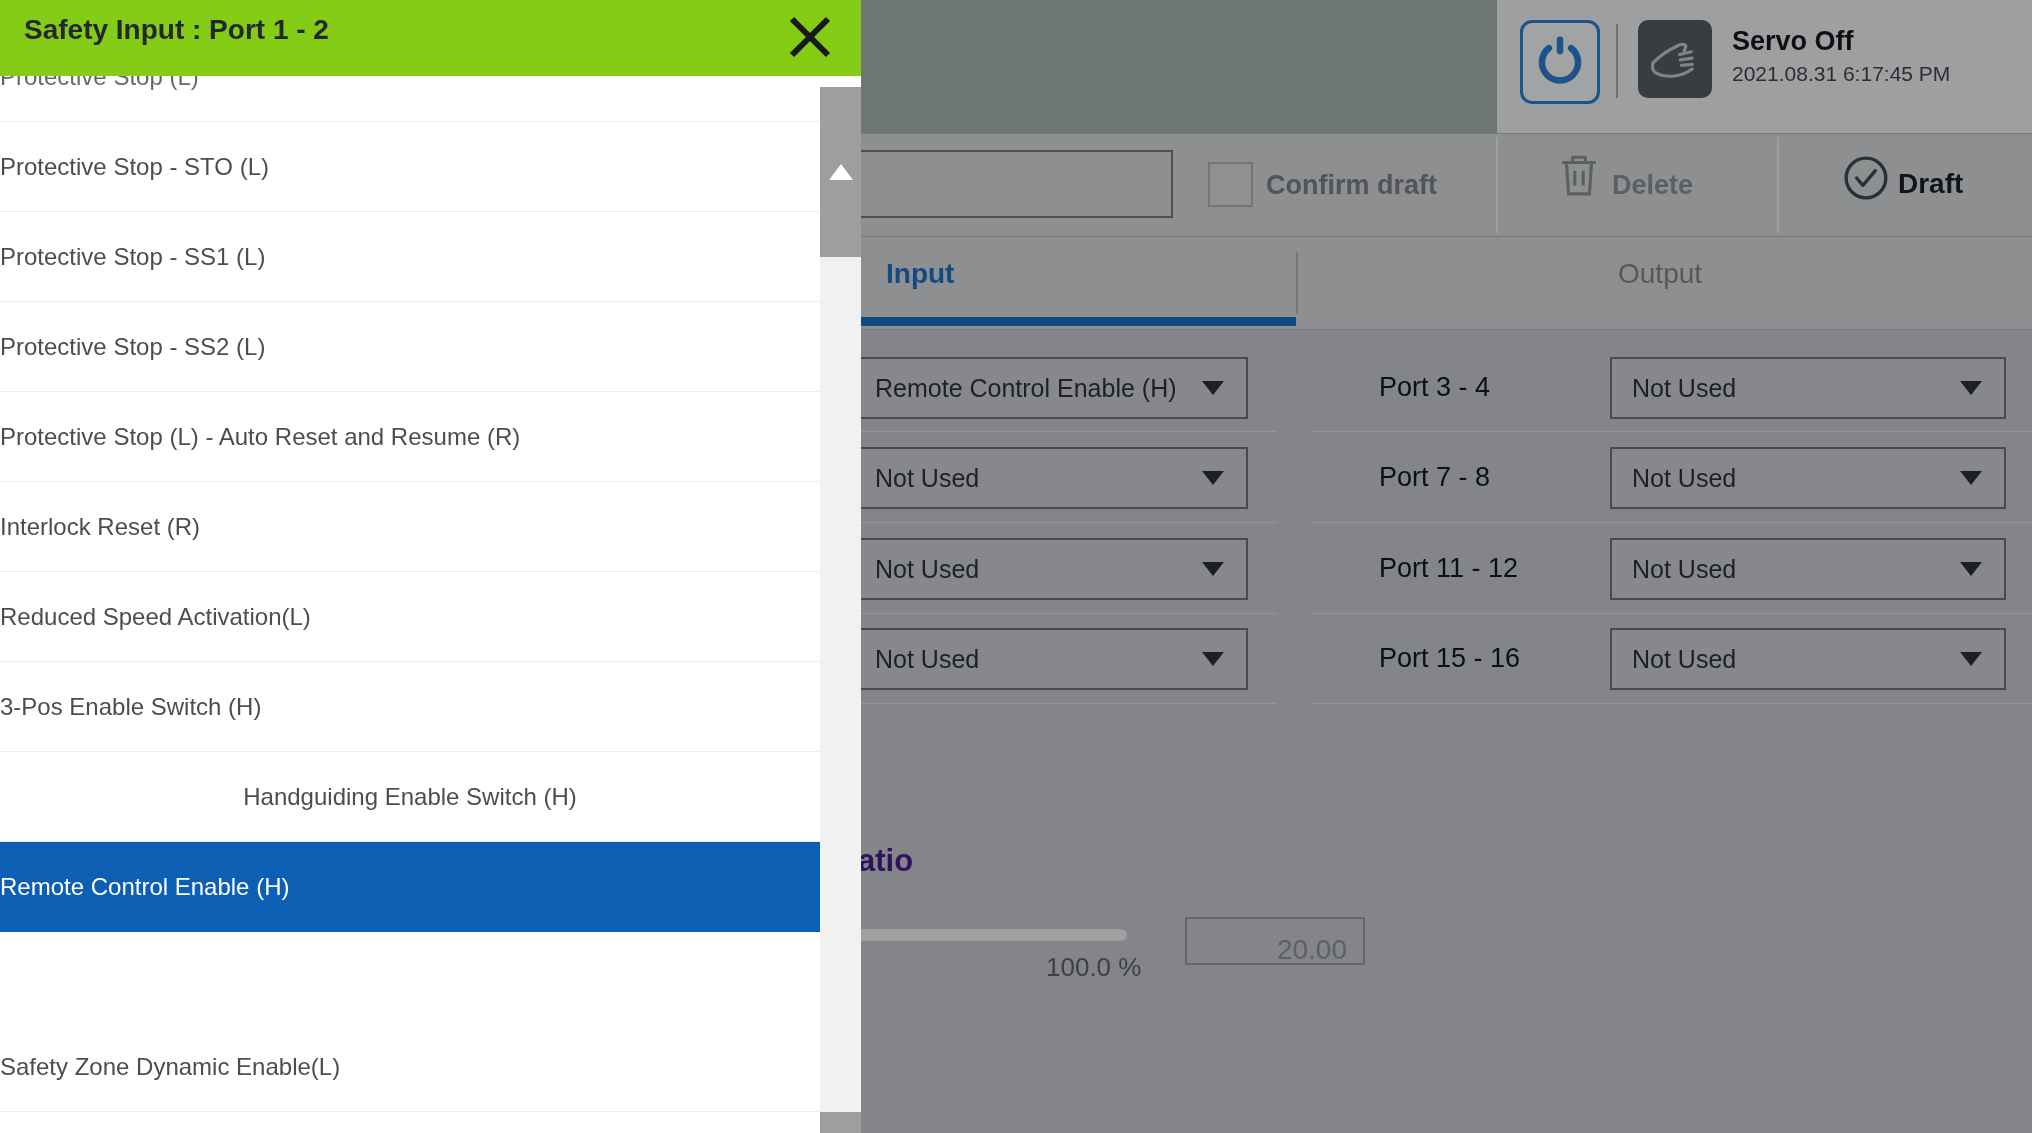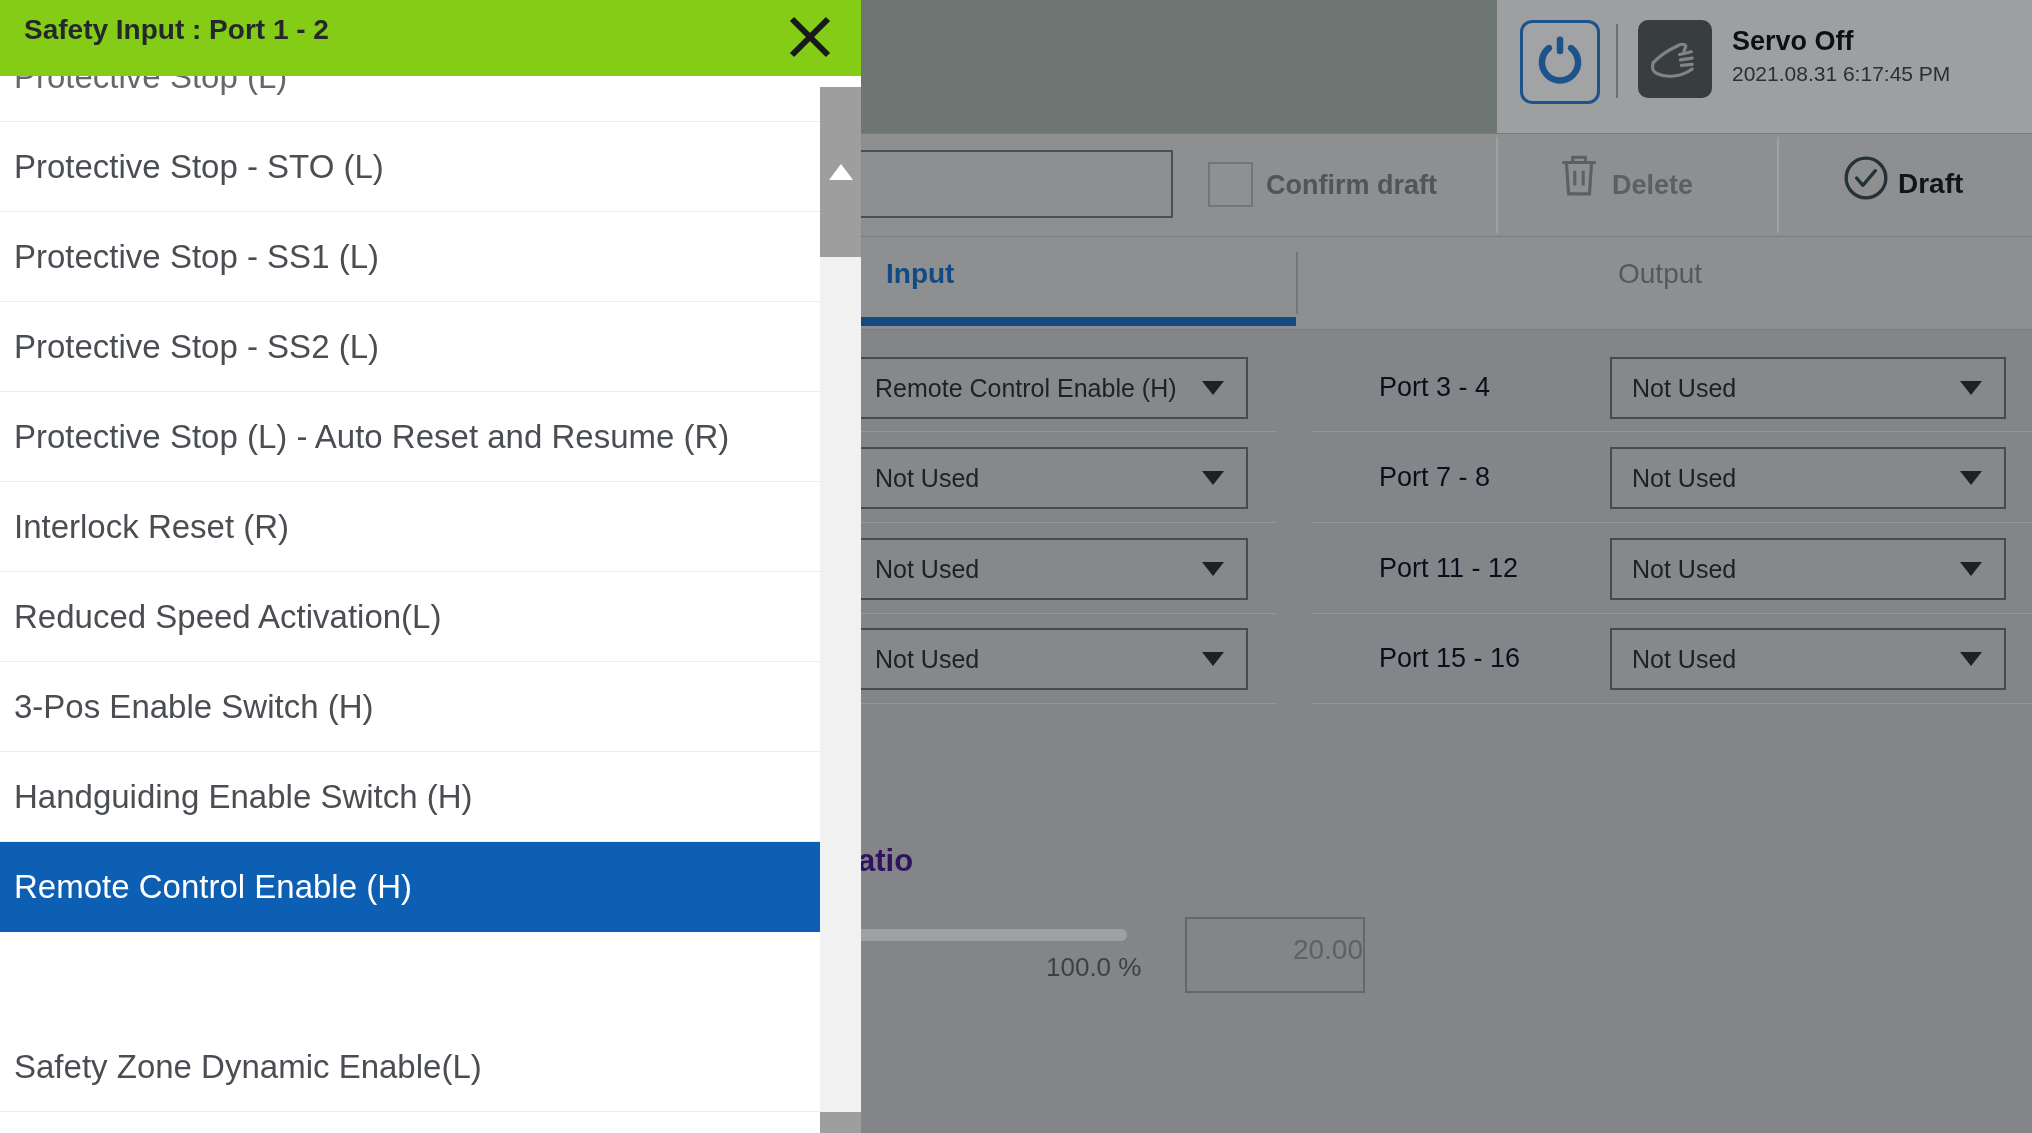--- a/index.html
+++ b/index.html
@@ -43,31 +43,31 @@
             border-right:11px solid transparent;border-top:14px solid #2e3338;}
   .dd-left{left:853px;}
   .dd-right{left:1610px;width:396px;}
   .port-label{left:1348px;font-size:27px;color:#0f172a;margin-left:31px;}
   .row-div{height:1px;background:#e3e6e9;}
 
   #notice{left:858px;top:752px;font-size:25px;font-weight:600;color:#d9761f;}
   #section-heading{left:858px;top:843px;font-size:31px;font-weight:bold;color:#4c1d95;}
   #slider-track{left:820px;top:929px;width:307px;height:12px;border-radius:6px;background:#f4f6f8;}
   #slider-max{left:1046px;top:952px;font-size:26px;color:#5f646a;}
-  #ratio-input{left:1185px;top:917px;width:180px;height:76px;border:2px solid #9aa0a5;box-sizing:border-box;
-               font-size:28px;color:#8f959b;text-align:right;line-height:62px;padding-right:0;}
+  #ratio-input{left:1185px;top:917px;width:180px;height:48px;border:2px solid #9aa0a5;box-sizing:border-box;
+               font-size:28px;color:#8f959b;text-align:right;line-height:62px;padding-right:16px;}
 
   
   #dim{left:0;top:0;width:2032px;height:1133px;background:rgba(0,0,0,0.35);z-index:5;}
 
   
   #modal{left:0;top:0;width:861px;height:1133px;background:#ffffff;z-index:10;}
   #modal-list{position:absolute;left:0;top:0;width:820px;height:1133px;}
   .li{position:absolute;left:0;width:820px;height:90px;box-sizing:border-box;
-      border-bottom:1px solid #ececec;line-height:89px;font-size:33px;color:#4a4e53;padding-left:14px;}
+      border-bottom:1px solid #ececec;line-height:89px;font-size:24px;color:#4a4e53;}
   .li.selected{background:#0d5fb3;color:#ffffff;border-bottom:none;}
   #modal-titlebar{position:absolute;left:0;top:0;width:861px;height:76px;background:#84cc16;}
   #modal-title{position:absolute;left:24px;top:14px;font-size:28px;font-weight:bold;color:#24282c;}
   #modal-close{position:absolute;left:779px;top:6px;width:62px;height:62px;
                display:flex;align-items:center;justify-content:center;}
   #sb-track{position:absolute;left:820px;top:87px;width:41px;height:1046px;background:#f1f1f1;}
   #sb-thumb{position:absolute;left:820px;top:87px;width:41px;height:170px;background:#9e9e9e;}
   #sb-up{position:absolute;left:829px;top:164px;width:0;height:0;border-left:12px solid transparent;
          border-right:12px solid transparent;border-bottom:16px solid #ffffff;}
   #sb-bottom{position:absolute;left:820px;top:1112px;width:41px;height:21px;background:#9e9e9e;}
@@ -192,21 +192,21 @@
   <div class="abs" id="modal">
     <div id="modal-list">
       <div class="li" style="top:32px;opacity:.85;">Protective Stop (L)</div>
       <div class="li" style="top:122px;">Protective Stop - STO (L)</div>
       <div class="li" style="top:212px;">Protective Stop - SS1 (L)</div>
       <div class="li" style="top:302px;">Protective Stop - SS2 (L)</div>
       <div class="li" style="top:392px;">Protective Stop (L) - Auto Reset and Resume (R)</div>
       <div class="li" style="top:482px;">Interlock Reset (R)</div>
       <div class="li" style="top:572px;">Reduced Speed Activation(L)</div>
       <div class="li" style="top:662px;">3-Pos Enable Switch (H)</div>
-      <div class="li" style="top:752px;">Handguiding Enable Switch (H)</div>
+      <div class="li" style="top:752px;text-align:center;">Handguiding Enable Switch (H)</div>
       <div class="li selected" style="top:842px;">Remote Control Enable (H)</div>
       <div class="li" style="top:1022px;">Safety Zone Dynamic Enable(L)</div>
     </div>
 
     <div id="modal-titlebar">
       <div id="modal-title">Safety Input : Port 1 - 2</div>
       <div id="modal-close">
         <svg width="54" height="54" viewBox="0 0 54 54">
           <path d="M9 9 L45 45 M45 9 L9 45" stroke="#17191c" stroke-width="6" fill="none"></path>
         </svg>

